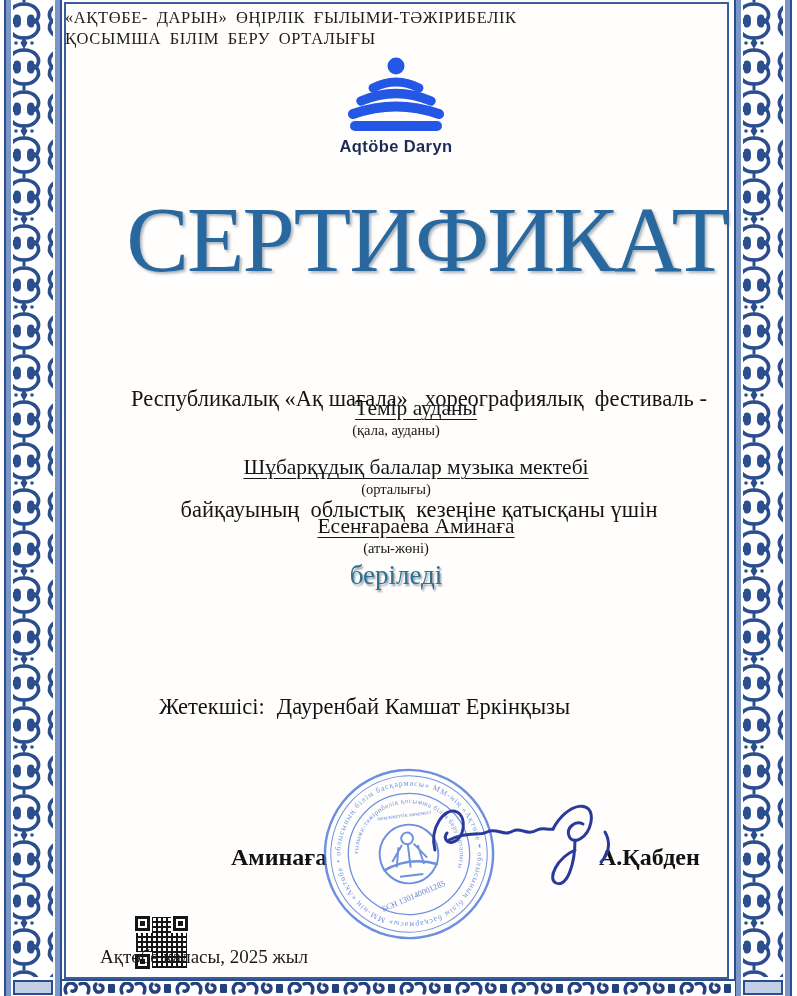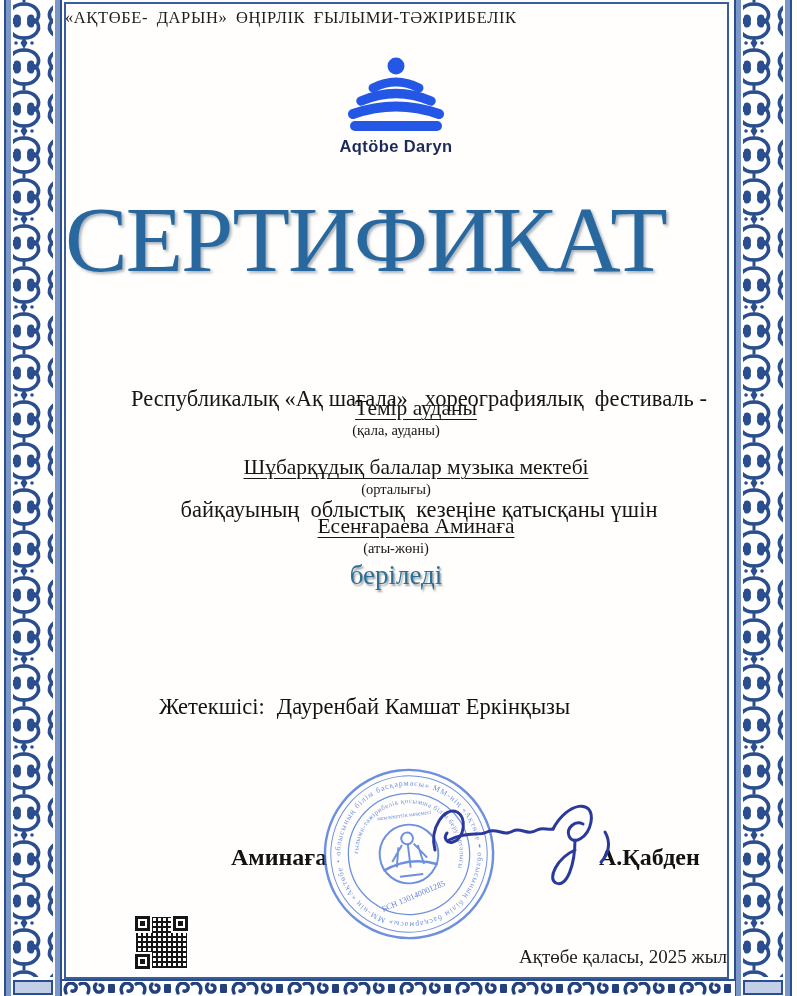--- a/index.html
+++ b/index.html
@@ -16,41 +16,41 @@
   .frame{position:absolute; left:64px; top:2px; width:661px; height:973px;
          border:2px solid #3a5d9e;}
   .content{position:absolute; left:65px; top:0; width:662px; height:996px;}
 
   .header{position:absolute; top:7px; width:100%; 
           font-size:16.5px; line-height:21px; color:#1d1d1d; letter-spacing:.6px; word-spacing:4px;}
   .logo-icon{position:absolute; left:283px; top:57px;}
   .logo-word{position:absolute; top:137px; width:100%; text-align:center;
              font-family:"Liberation Sans","DejaVu Sans",sans-serif;
              font-weight:700; font-size:16.5px; color:#1c2a57; letter-spacing:.4px;}
-  .title{position:absolute; top:192px; width:100%; text-align:left;
+  .title{position:absolute; top:192px; width:100%; text-align:right;
          font-size:94px; line-height:1; letter-spacing:-2px; color:#28689e;
          text-shadow:2px 2px 3px rgba(80,100,120,.5);}
   .bodytext{position:absolute; top:306px; width:100%; text-align:center;
             font-size:22.5px; line-height:37px; color:#151515; white-space:pre-wrap;padding-left:23px;}
   .field{position:absolute; width:100%; text-align:center; color:#151515;}
   .field .val{font-size:21.5px; text-decoration:underline;
               text-underline-offset:4px; text-decoration-thickness:1.4px;padding-left:40px;}
   .field .cap{font-size:14.5px; margin-top:1px;}
   .f1{top:396px;} .f2{top:455px;} .f3{top:514px;}
   .issued{position:absolute; top:560px; width:100%; text-align:center;
           font-size:27px; color:#2d7095; text-shadow:1.5px 1.5px 2px rgba(50,60,70,.5);}
   .supervisor{position:absolute; left:94px; top:694px; font-size:22.5px; color:#121212;}
   .supervisor .name{margin-left:12px;}
   .director-label{position:absolute; left:166px; top:844px; font-size:24px; font-weight:700; color:#121212;}
   .director-name{position:absolute; left:534px; top:844px; font-size:24px; font-weight:700; color:#121212;}
   .stamp{position:absolute; left:256px; top:766px; width:176px; height:176px;
          transform:rotate(-7deg); opacity:.9;}
   .signature{position:absolute; left:360px; top:790px; width:212px; height:122px;}
-  .footer{position:absolute; top:946px; width:100%; text-align:right;
-          font-size:19px; color:#1b1b1b;}
+  .footer{position:absolute; top:946px; width:100%; text-align:left;
+          font-size:19px; color:#1b1b1b;padding-left:35px;}
   
   .qr{position:absolute; left:67px; top:913px; width:59px; height:59px; background:#fff;}
   .qr-noise{position:absolute; inset:4px;
     background-image:
       repeating-linear-gradient(0deg,#151515 0 2px,transparent 2px 5px),
       repeating-linear-gradient(90deg,#151515 0 2px,transparent 2px 5px),
       repeating-linear-gradient(45deg,transparent 0 4px,#fff 4px 6px);}
   .finder{position:absolute; width:15px; height:15px; box-sizing:border-box;
           background:#fff; border:3px solid #151515; box-shadow:0 0 0 2px #fff;}
   .finder::after{content:""; position:absolute; inset:2px; background:#151515;}
@@ -134,20 +134,21 @@
     <rect x="0" y="0" width="673" height="2" fill="#2c4e8d"></rect>
     <rect x="0" y="3" width="673" height="14" fill="url(#botP)"></rect>
   </svg>
 
   <div class="frame"></div>
 
   <div class="content">
 
     <div class="header">
       <div>«АҚТӨБЕ- ДАРЫН» ӨҢІРЛІК ҒЫЛЫМИ-ТӘЖІРИБЕЛІК</div>
+      <div>ҚОСЫМША БІЛІМ БЕРУ ОРТАЛЫҒЫ</div>
     </div>
 
     <svg class="logo-icon" width="96" height="76" viewBox="0 0 96 76">
       <g stroke="#2457e6" fill="none" stroke-width="10" stroke-linecap="round">
         <circle cx="48" cy="9" r="8.5" fill="#2457e6" stroke="none"></circle>
         <path d="M25,31 Q48,19 71,31" stroke-width="9"></path>
         <path d="M13,44 Q48,29 83,44" stroke-width="9.5"></path>
         <path d="M5,57 Q48,42 91,57" stroke-width="10"></path>
         <path d="M7,69 H89" stroke-width="10"></path>
       </g>

